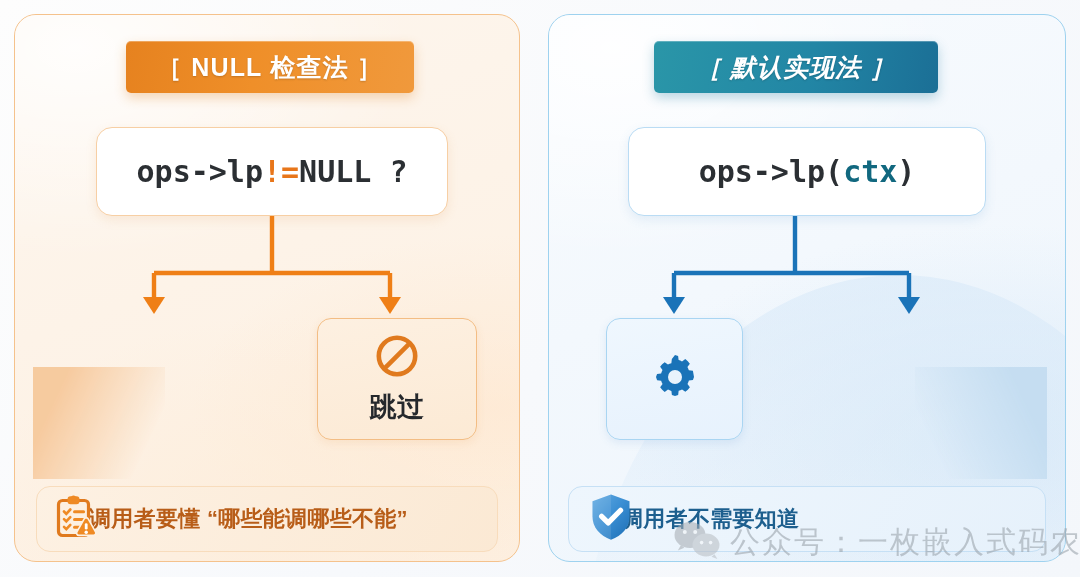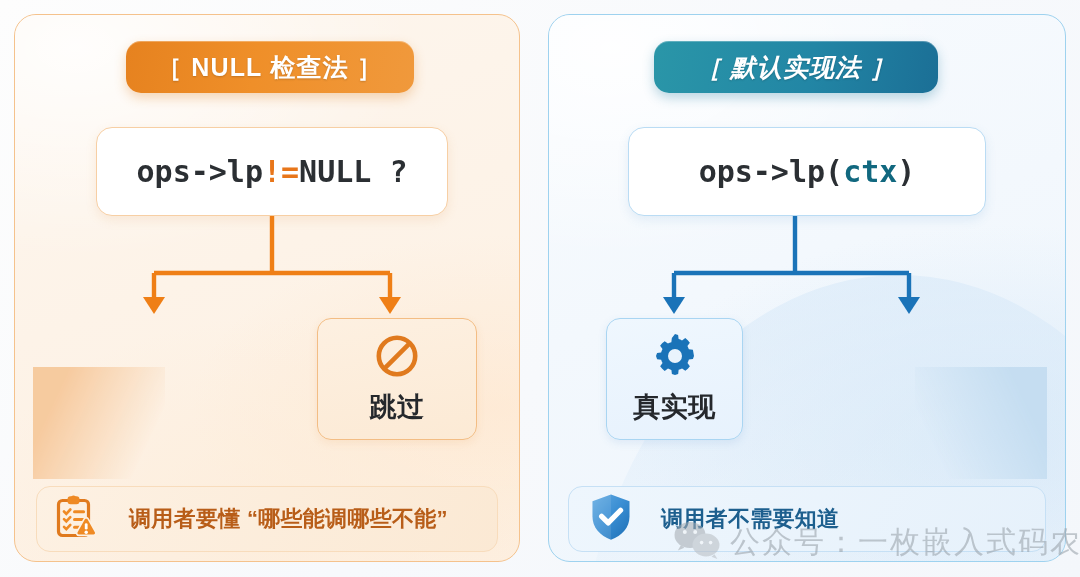--- a/index.html
+++ b/index.html
@@ -85,21 +85,21 @@
     background-image: radial-gradient(circle 3.1px at 7.5px 7.5px, #c3dcf0 0%, #c3dcf0 100%);
     -webkit-mask-image: linear-gradient(245deg, rgba(0,0,0,.95) 20%, rgba(0,0,0,0) 82%);
     mask-image: linear-gradient(245deg, rgba(0,0,0,.95) 20%, rgba(0,0,0,0) 82%);
   }
 
   
   .badge {
     position: absolute;
     top: 41px;
     height: 52px;
-    border-radius: 15px;
+    border-radius: 5px;
     display: flex; align-items: center; justify-content: center;
     color: #fff;
     font-size: 25px;
     font-weight: bold;
     letter-spacing: 1.2px;
     white-space: nowrap;
     text-shadow: 0 1px 2px rgba(0,0,0,.18);
   }
   .badge-left {
     left: 126px; width: 288px;
@@ -196,21 +196,20 @@
   }
   .footer-right {
     left: 568px; top: 486px; width: 478px;
     background: linear-gradient(120deg, #eef6fd 0%, #e6f1fb 100%);
     border: 1px solid #c6e0f5;
   }
   .footer-icon { position: absolute; left: 18px; top: 50%; transform: translateY(-50%); }
   .footer-text {
     font-size: 22px; font-weight: bold; letter-spacing: .3px;
     white-space: nowrap;
-    margin-left: 40px;
   }
   .footer-text-o { color: #b85d18; }
   .footer-text-b { color: #1d5f8e; }
 
   
   .watermark {
     position: absolute;
     left: 672px; top: 518px;
     display: flex; align-items: center;
     pointer-events: none;
@@ -292,21 +291,20 @@
       <span>)</span>
   </div>
 
   <div class="leaf leaf-b r-real">
     <span>
       <svg width="44" height="44" viewBox="0 0 44 44" aria-hidden="true">
         <path fill="#1a73b8" d="M22 0l3.1 1.05.5 4.05a16.6 16.6 0 0 1 3.4 1.4l3.3-2.4 2.5 2.05 2.05 2.5-2.4 3.3a16.6 16.6 0 0 1 1.4 3.4l4.05.5L41 22l-1.05 3.1-4.05.5a16.6 16.6 0 0 1-1.4 3.4l2.4 3.3-2.05 2.5-2.5 2.05-3.3-2.4a16.6 16.6 0 0 1-3.4 1.4l-.5 4.05L22 41l-3.1-1.05-.5-4.05a16.6 16.6 0 0 1-3.4-1.4l-3.3 2.4-2.5-2.05-2.05-2.5 2.4-3.3a16.6 16.6 0 0 1-1.4-3.4l-4.05-.5L3 22l1.05-3.1 4.05-.5a16.6 16.6 0 0 1 1.4-3.4l-2.4-3.3 2.05-2.5 2.5-2.05 3.3 2.4a16.6 16.6 0 0 1 3.4-1.4l.5-4.05z"></path>
         <circle cx="22" cy="22" r="7" fill="#e9f3fc"></circle>
       </svg>
     </span>
-    <span class="leaf-label">真实现</span>
   </div>
 
 
   <div class="footer footer-right">
     <span class="footer-icon">
       <svg width="48" height="50" viewBox="0 0 48 50" aria-hidden="true">
         <defs>
           <linearGradient id="shg" x1="0" y1="0" x2="1" y2="1">
             <stop offset="0" stop-color="#63abe2"></stop>
             <stop offset=".5" stop-color="#3a8ed3"></stop>

